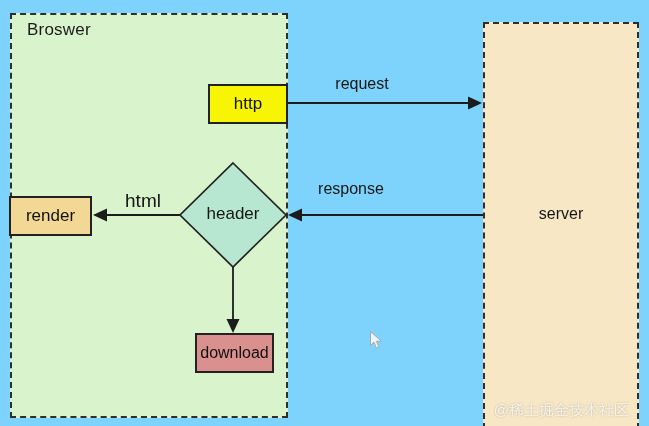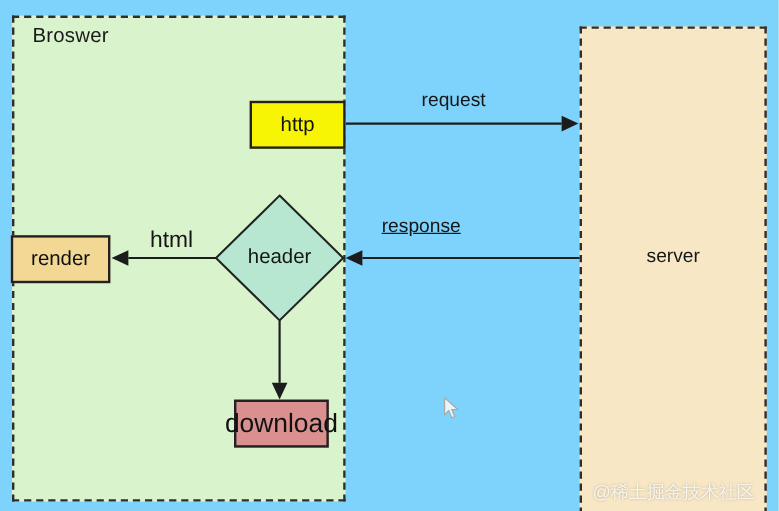--- a/index.html
+++ b/index.html
@@ -55,40 +55,40 @@
   }
   .node-render {
     left: 9px; top: 196px;
     width: 83px; height: 40px;
     background: var(--render-fill, #f2d894);
   }
   .node-download {
     left: 195px; top: 333px;
     width: 79px; height: 40px;
     background: var(--download-fill, #d9908e);
-    font-size: 22px;
+    font-size: 16px;
   }
 
   
   .overlay {
     position: absolute;
     left: 0; top: 0;
     width: 649px; height: 426px;
     pointer-events: none;
   }
 
   
   .float-label {
     position: absolute;
     transform: translate(-50%, -50%);
     white-space: nowrap;
     color: #161616;
   }
-  .label-request  { left: 378px; top: 84px;  font-size: 16px; }
-  .label-response { left: 351px; top: 189px; font-size: 16px; text-decoration: underline; }
+  .label-request  { left: 362px; top: 84px;  font-size: 16px; }
+  .label-response { left: 351px; top: 189px; font-size: 16px; }
   .label-html     { left: 143px; top: 201px; font-size: 19px; }
   .label-zipexe   { left: 199px; top: 293px; font-size: 16px; }
   .label-server   { left: 561px; top: 214px; font-size: 16px; }
   .label-header   { left: 233px; top: 214px; font-size: 17px; }
 
   .watermark {
     position: absolute;
     right: 8px; bottom: 7px;
     font-size: 15px;
     color: rgba(255, 255, 255, 0.82);

